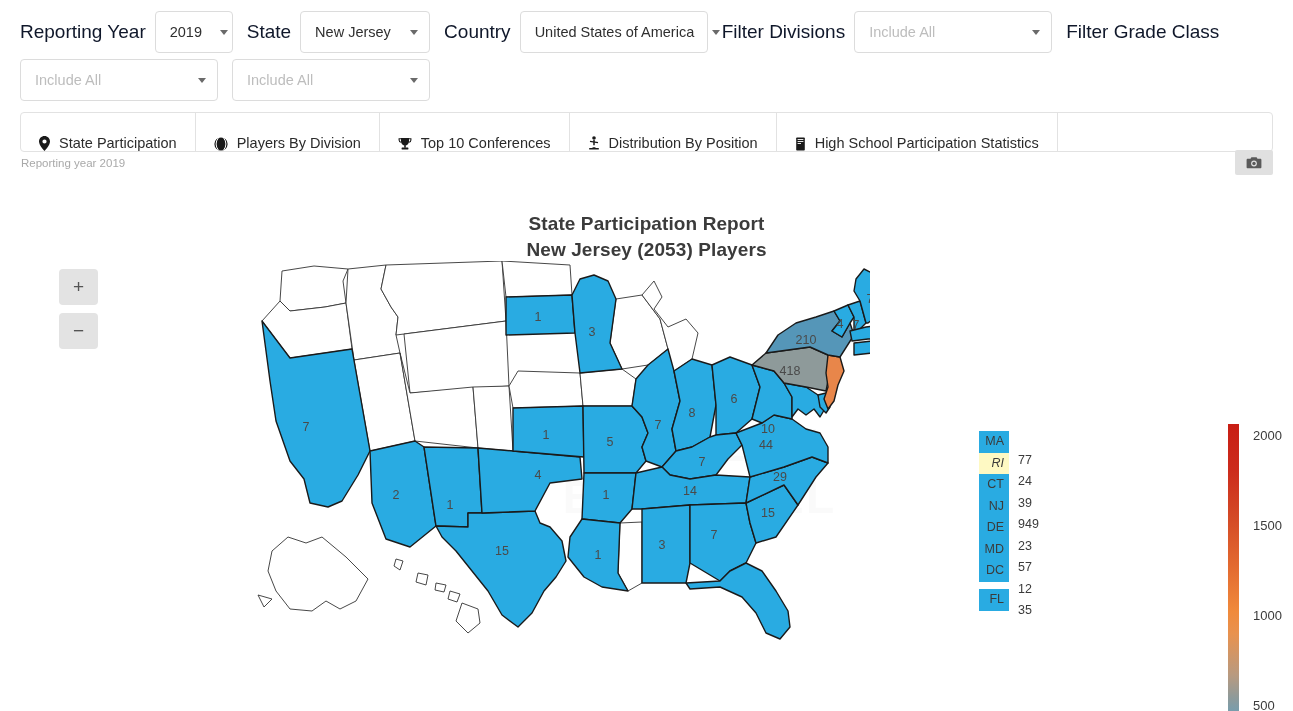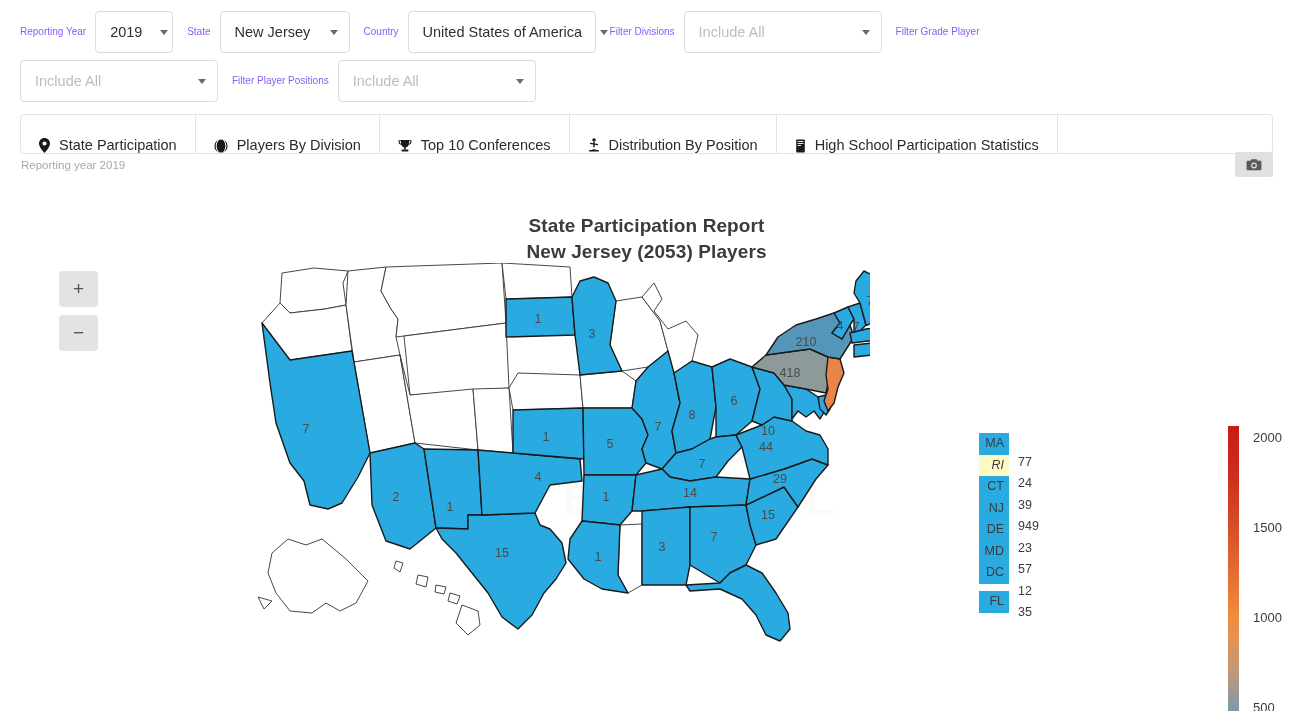--- a/index.html
+++ b/index.html
@@ -14,22 +14,22 @@
 
   
   #filter-bar {
     padding: 10px 20px 6px 20px;
     display: flex;
     flex-wrap: wrap;
     align-items: center;
     gap: 0px;
   }
   .filter-label {
-    font-size: 10px;
-    color: #8b5cf6;
+    font-size: 19px;
+    color: #0f172a;
     padding: 0 9px 0 0;
     white-space: nowrap;
     line-height: 44px;
   }
   .filter-label.lead { padding-left: 0; }
   .filter-select {
     height: 42px;
     border: 1px solid #dcdcdc;
     border-radius: 4px;
     background: #fff;
@@ -225,28 +225,27 @@
     <span class="val">United States of America</span>
     <span class="caret"></span>
   </div>
 
   <span class="filter-label">Filter Divisions</span>
   <div class="filter-select" id="sel-div">
     <span class="val placeholder">Include All</span>
     <span class="caret"></span>
   </div>
 
-  <span class="filter-label">Filter Grade Player</span>
+  <span class="filter-label">Filter Grade Class</span>
 
   <div class="row2">
     <div class="filter-select" id="sel-grade">
       <span class="val placeholder">Include All</span>
       <span class="caret"></span>
     </div>
-    <span class="filter-label">Filter Player Positions</span>
     <div class="filter-select" id="sel-pos">
       <span class="val placeholder">Include All</span>
       <span class="caret"></span>
     </div>
   </div>
 </div>
 
 <div id="tabs-wrap">
   <div class="tab">
     <span class="tico">

